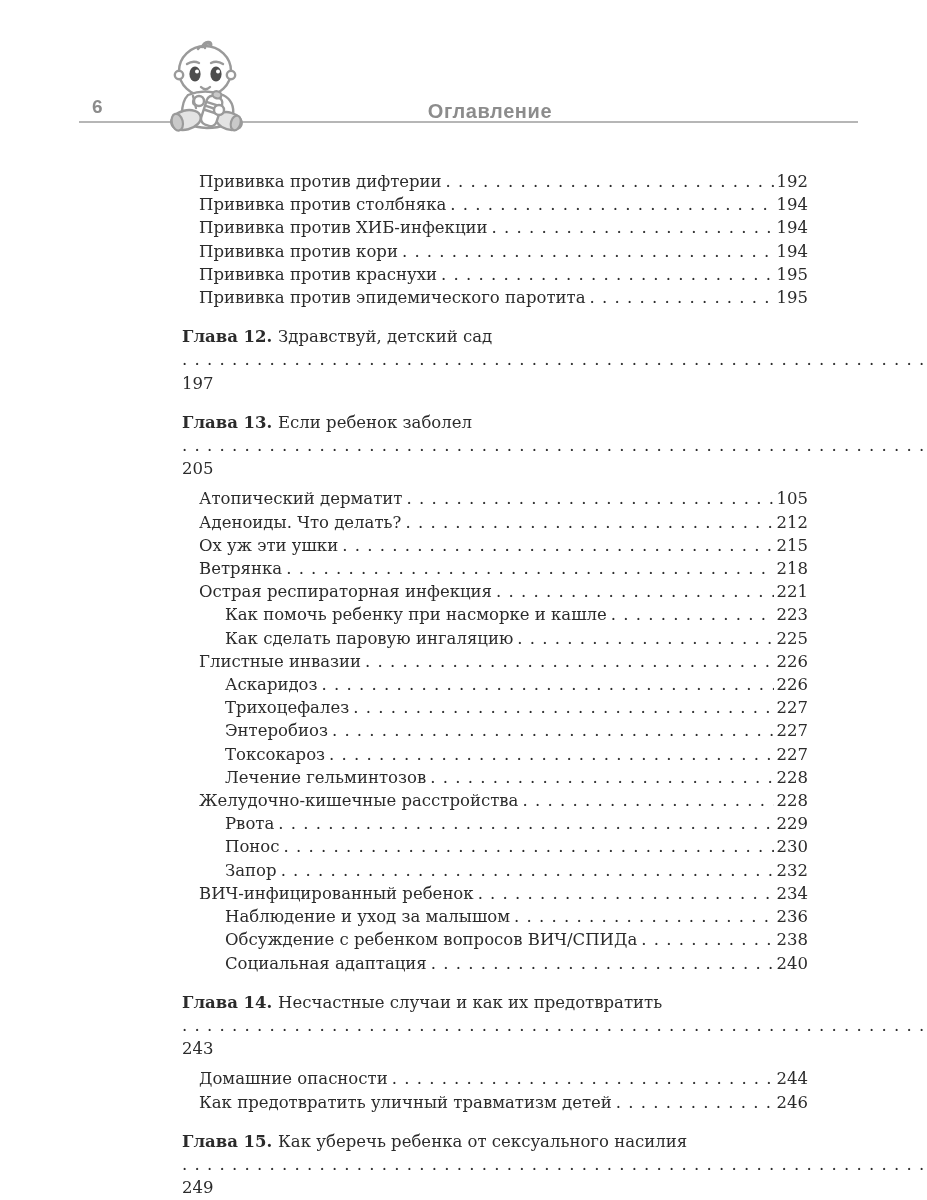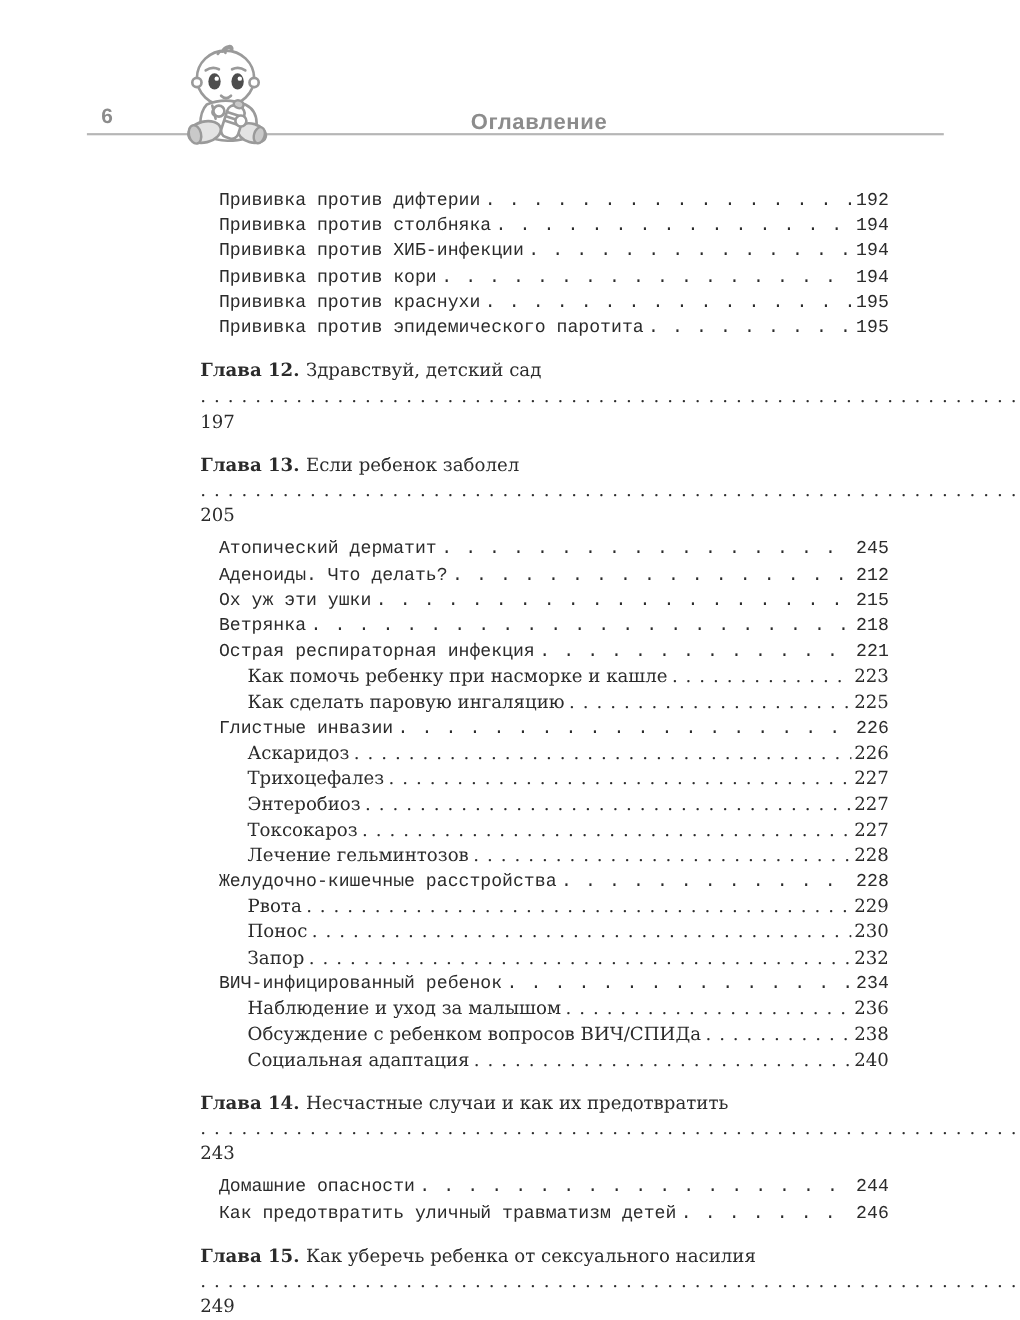--- a/index.html
+++ b/index.html
@@ -47,21 +47,21 @@
     left: 178px; top: 170px;
     width: 630px;
   }
   .toc-row {
     display: flex;
     align-items: baseline;
     line-height: 23.2px;
     font-size: 16.5px;
     white-space: nowrap;
   }
-  .toc-row.level1 { padding-left: 21px; font-family: Liberation Mono, monospace; }
+  .toc-row.level1 { padding-left: 21px; }
   .toc-row.level2 { padding-left: 47px; }
   .toc-row.chapter { margin-top: 16px; margin-bottom: 7px; flex-direction: column; }
   .chapter-prefix { font-weight: bold; }
   .toc-title { flex: 0 0 auto; }
   .toc-dots {
     flex: 1 1 auto;
     overflow: hidden;
     white-space: nowrap;
     margin: 0 3px 0 4px;
     color: #2b2b2b;
@@ -168,21 +168,21 @@
     <span class="toc-page">197</span>
   </div>
     <div class="toc-row chapter">
     <span class="toc-title"><span class="chapter-prefix">Глава 13. </span>Если ребенок заболел</span>
     <span class="toc-dots"></span>
     <span class="toc-page">205</span>
   </div>
     <div class="toc-row level1">
     <span class="toc-title">Атопический дерматит</span>
     <span class="toc-dots"></span>
-    <span class="toc-page">245</span>
+    <span class="toc-page">105</span>
   </div>
     <div class="toc-row level1">
     <span class="toc-title">Аденоиды. Что делать?</span>
     <span class="toc-dots"></span>
     <span class="toc-page">212</span>
   </div>
     <div class="toc-row level1">
     <span class="toc-title">Ох уж эти ушки</span>
     <span class="toc-dots"></span>
     <span class="toc-page">215</span>

